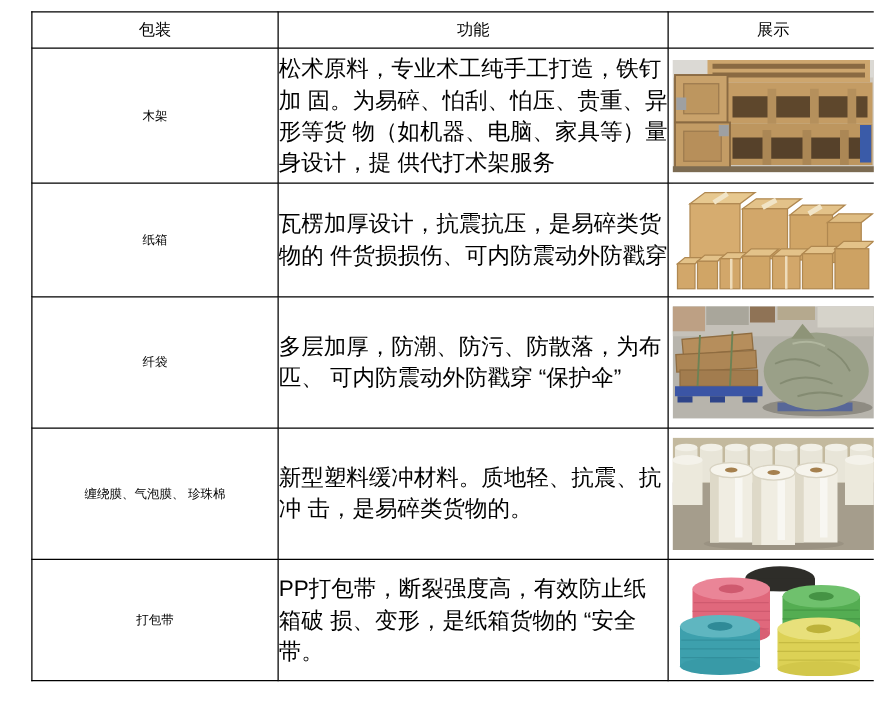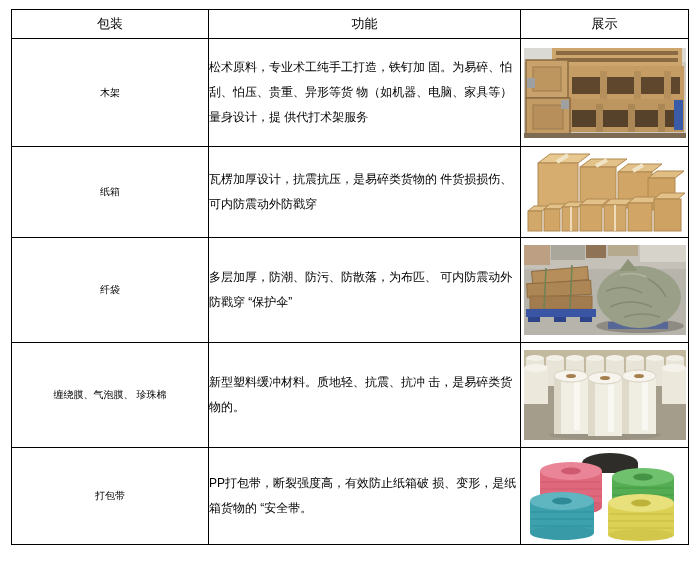--- a/index.html
+++ b/index.html
@@ -6,21 +6,21 @@
     margin: 0;
     padding: 0;
     width: 699px;
     height: 570px;
     background: #ffffff;
     font-family: "Liberation Sans", "DejaVu Sans", sans-serif;
     color: #1a1a1a;
     overflow: hidden;
   }
   .page-wrap {
-    padding: 9px 11px;
+    padding: 9px 25px;
   }
   table.pack-table {
     border-collapse: collapse;
     table-layout: fixed;
     width: 677px;
   }
   table.pack-table th,
   table.pack-table td {
     border: 1px solid #000000;
     vertical-align: middle;
@@ -43,21 +43,21 @@
   tbody tr:nth-child(4) { height: 105px; }
   tbody tr:nth-child(5) { height: 97px; }
 
   td.pkg-cell {
     text-align: center;
     font-size: 10px;
     color: #000000;
     padding: 0 4px;
   }
   td.func-cell {
-    font-size: 12px;
+    font-size: 18px;
     line-height: 25px;
     text-align: left;
     padding: 0 8px;
     color: #000000;
   }
   td.img-cell {
     text-align: center;
   }
   .photo {
     width: 162px;

